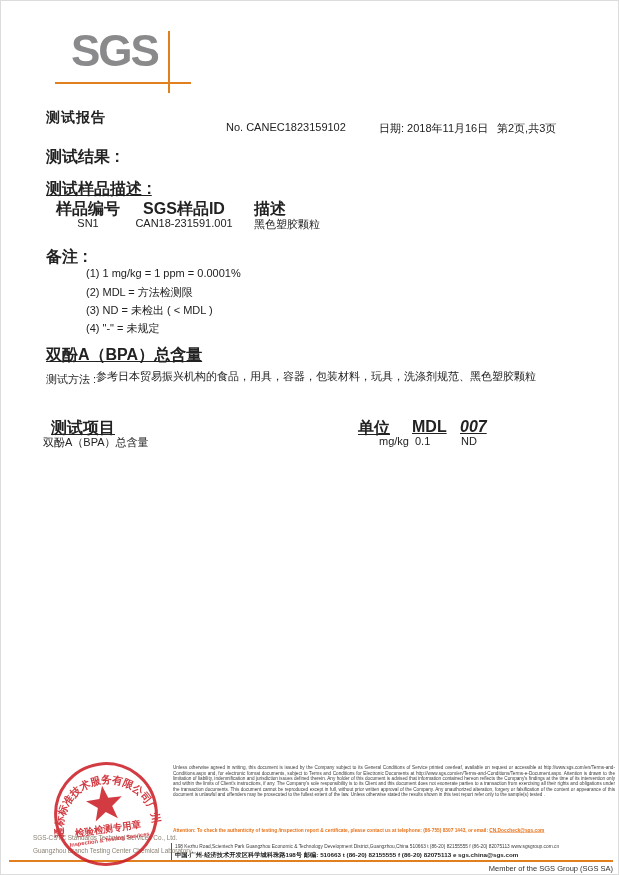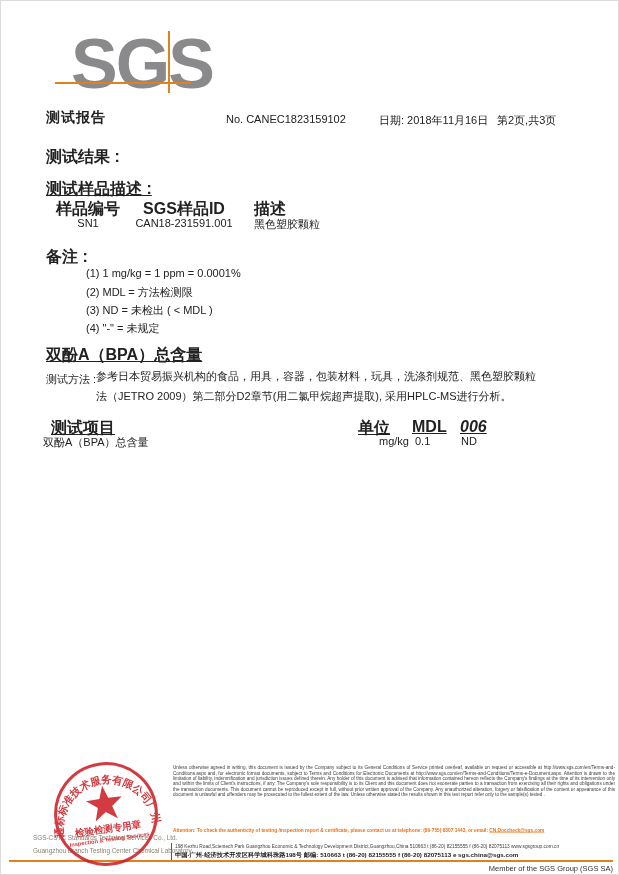--- a/index.html
+++ b/index.html
@@ -5,28 +5,28 @@
   html,body{margin:0;padding:0;background:#f4f4f4;}
   .page{
     position:relative;width:619px;height:875px;margin:0 auto;
     background:#ffffff;border:1px solid #dcdcdc;box-sizing:border-box;
     font-family:"Liberation Sans","DejaVu Sans",sans-serif;color:#222;
     overflow:hidden;
   }
   .abs{position:absolute;}
   
   .logo-text{
-    font-weight:bold;color:#8a8a8c;font-size:70px;line-height:1;
+    font-weight:bold;color:#8a8a8c;font-size:44px;line-height:1;
     transform:scaleX(0.78);transform-origin:left top;letter-spacing:-2px;
   }
   .crosshair-h{background:#e0801f;height:2px;}
   .crosshair-v{background:#e0801f;width:2px;}
   
   .doc-title{font-size:14px;font-weight:bold;letter-spacing:1px;}
-  .meta{font-size:11px;}
+  .meta{font-size:11px;margin-top:8px;}
   .label-bold{font-size:16px;font-weight:bold;}
   .u{text-decoration:underline;}
   .body-text{font-size:11px;}
   .center{text-align:center;}
   .italic{font-style:italic;}
   
   .scale-wrap{transform:scale(0.5);transform-origin:0 0;}
   .fineprint{
     width:884px;font-size:9.3px;line-height:10.8px;color:#3c3c3c;
     text-align:justify;
@@ -72,26 +72,25 @@
 
   <div class="abs label-bold" style="left:45px;top:246px;">备注 :</div>
   <div class="abs body-text" style="left:85px;top:266px;">(1) 1 mg/kg = 1 ppm = 0.0001%</div>
   <div class="abs body-text" style="left:85px;top:284px;">(2) MDL = 方法检测限</div>
   <div class="abs body-text" style="left:85px;top:302px;text-align:center;">(3) ND = 未检出 ( &lt; MDL )</div>
   <div class="abs body-text" style="left:85px;top:320px;">(4) "-" = 未规定</div>
 
   <div class="abs label-bold u" style="left:45px;top:344px;">双酚A（BPA）总含量</div>
   <div class="abs body-text" style="left:45px;top:371px;">测试方法 :</div>
   <div class="abs body-text" style="left:95px;top:368px;">参考日本贸易振兴机构的食品，用具，容器，包装材料，玩具，洗涤剂规范、黑色塑胶颗粒</div>
-  <div class="abs body-text" style="left:95px;top:388px;">法（JETRO 2009）第二部分D2章节(用二氯甲烷超声提取), 采用HPLC-MS进行分析。</div>
 
   <div class="abs label-bold u" style="left:50px;top:417px;">测试项目</div>
   <div class="abs label-bold u" style="left:357px;top:417px;">单位</div>
   <div class="abs label-bold u" style="left:411px;top:417px;">MDL</div>
-  <div class="abs label-bold u italic" style="left:459px;top:417px;">006</div>
+  <div class="abs label-bold u italic" style="left:459px;top:417px;">007</div>
 
   <div class="abs body-text" style="left:42px;top:434px;">双酚A（BPA）总含量</div>
   <div class="abs body-text" style="left:348px;top:434px;padding-left:30px;">mg/kg</div>
   <div class="abs body-text" style="left:414px;top:434px;">0.1</div>
   <div class="abs body-text" style="left:460px;top:434px;">ND</div>
 
   <div class="abs" style="left:172px;top:764px;width:442px;height:56px;">
     <div class="scale-wrap">
       <div class="fineprint">Unless otherwise agreed in writing, this document is issued by the Company subject to its General Conditions of Service printed overleaf, available on request or accessible at http://www.sgs.com/en/Terms-and-Conditions.aspx and, for electronic format documents, subject to Terms and Conditions for Electronic Documents at http://www.sgs.com/en/Terms-and-Conditions/Terms-e-Document.aspx. Attention is drawn to the limitation of liability, indemnification and jurisdiction issues defined therein. Any holder of this document is advised that information contained hereon reflects the Company's findings at the time of its intervention only and within the limits of Client's instructions, if any. The Company's sole responsibility is to its Client and this document does not exonerate parties to a transaction from exercising all their rights and obligations under the transaction documents. This document cannot be reproduced except in full, without prior written approval of the Company. Any unauthorized alteration, forgery or falsification of the content or appearance of this document is unlawful and offenders may be prosecuted to the fullest extent of the law. Unless otherwise stated the results shown in this test report refer only to the sample(s) tested .</div>
     </div>

